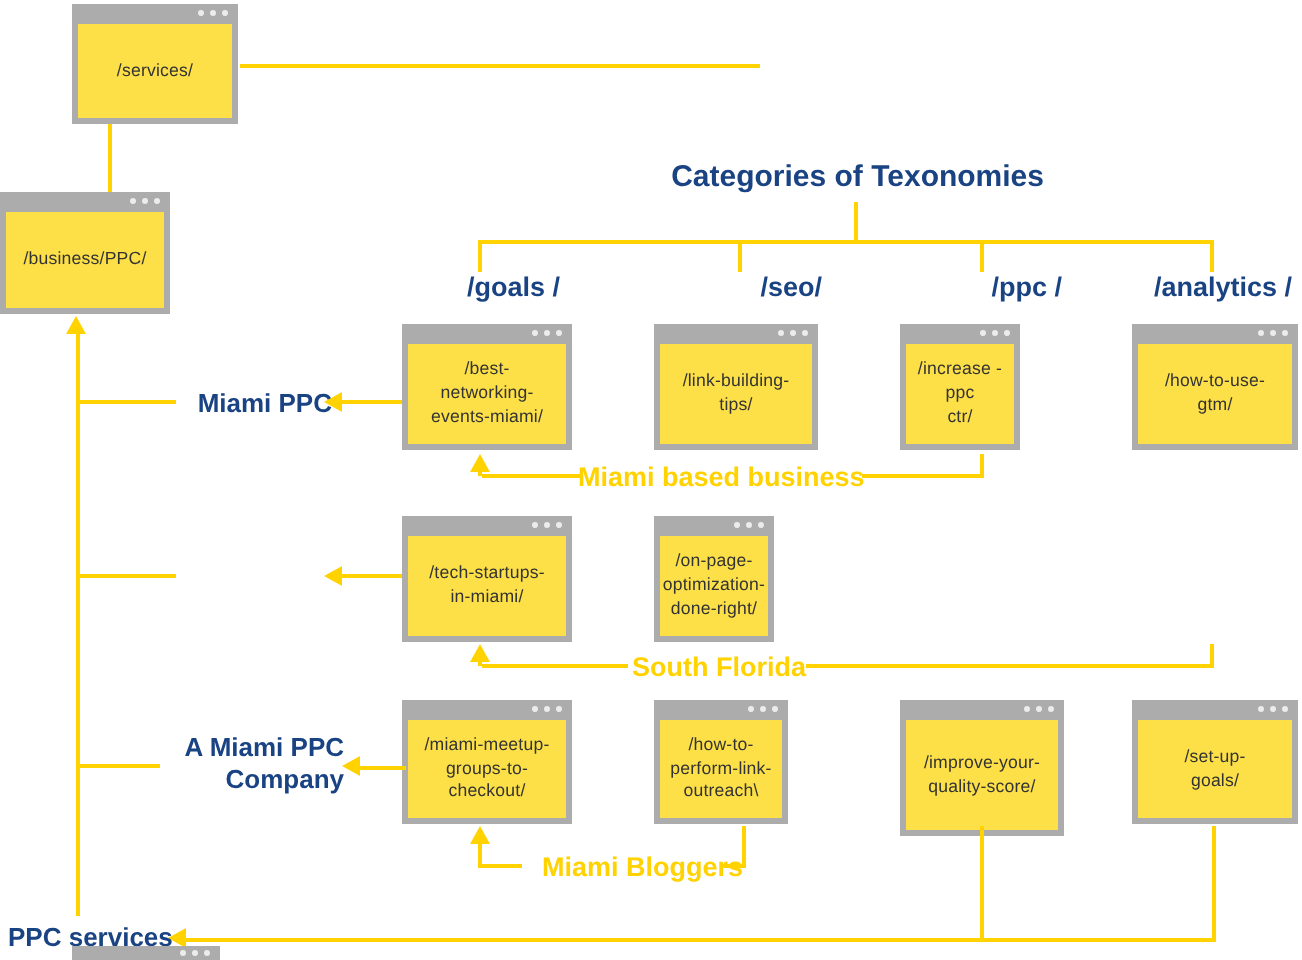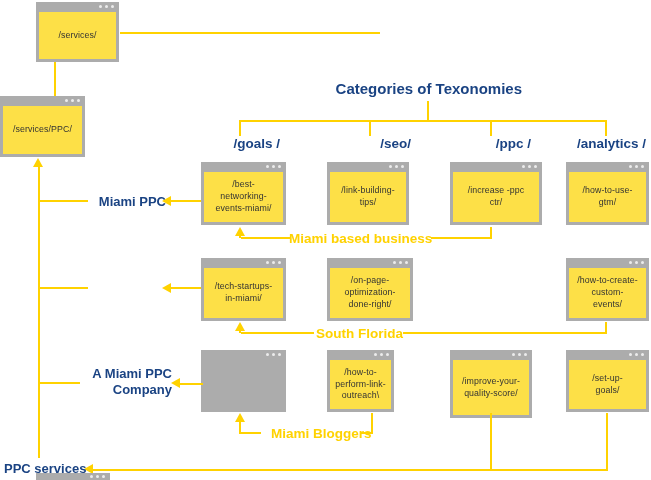--- a/index.html
+++ b/index.html
@@ -48,21 +48,21 @@
     <div class="wbody">/services/</div>
   </div>
   <div class="win" style="left:0px;top:96px;width:85px;height:61px">
     <div class="bar">
         <span class="dots">
           <i></i>
           <i></i>
           <i></i>
         </span>
       </div>
-    <div class="wbody">/services/PPC/</div>
+    <div class="wbody">/business/PPC/</div>
   </div>
 
   <div class="lbl heading" style="left:332px;top:80px;width:190px">Categories of Texonomies</div>
   <div class="vl" style="left:427px;top:101px;height:19px"></div>
   <div class="hl" style="left:239px;top:120px;width:368px"></div>
   <div class="vl" style="left:239px;top:121px;height:15px"></div>
   <div class="vl" style="left:369px;top:121px;height:15px"></div>
   <div class="vl" style="left:490px;top:121px;height:15px"></div>
   <div class="vl" style="left:605px;top:121px;height:15px"></div>
 
@@ -87,21 +87,21 @@
     <div class="bar">
         <span class="dots">
           <i></i>
           <i></i>
           <i></i>
         </span>
       </div>
     <div class="wbody">/link-building-
 tips/</div>
   </div>
-  <div class="win" style="left:450px;top:162px;width:92px;height:63px">
+  <div class="win" style="left:450px;top:162px;width:60px;height:63px">
     <div class="bar">
         <span class="dots">
           <i></i>
           <i></i>
           <i></i>
         </span>
       </div>
     <div class="wbody">/increase -ppc
 ctr/</div>
   </div>
@@ -121,53 +121,44 @@
     <div class="bar">
         <span class="dots">
           <i></i>
           <i></i>
           <i></i>
         </span>
       </div>
     <div class="wbody">/tech-startups-
 in-miami/</div>
   </div>
-  <div class="win" style="left:327px;top:258px;width:86px;height:63px">
+  <div class="win" style="left:327px;top:258px;width:60px;height:63px">
     <div class="bar">
         <span class="dots">
           <i></i>
           <i></i>
           <i></i>
         </span>
       </div>
     <div class="wbody">/on-page-
 optimization-
 done-right/</div>
   </div>
-  <div class="win" style="left:566px;top:258px;width:83px;height:63px">
-    <div class="bar">
-        <span class="dots">
-          <i></i>
-          <i></i>
-          <i></i>
-        </span>
-      </div>
-    <div class="wbody">/how-to-create-
-custom-
-events/</div>
-  </div>
 
   <div class="win" style="left:201px;top:350px;width:85px;height:62px">
     <div class="bar">
         <span class="dots">
           <i></i>
           <i></i>
           <i></i>
         </span>
       </div>
+    <div class="wbody">/miami-meetup-
+groups-to-
+checkout/</div>
   </div>
   <div class="win" style="left:327px;top:350px;width:67px;height:62px">
     <div class="bar">
         <span class="dots">
           <i></i>
           <i></i>
           <i></i>
         </span>
       </div>
     <div class="wbody">/how-to-

